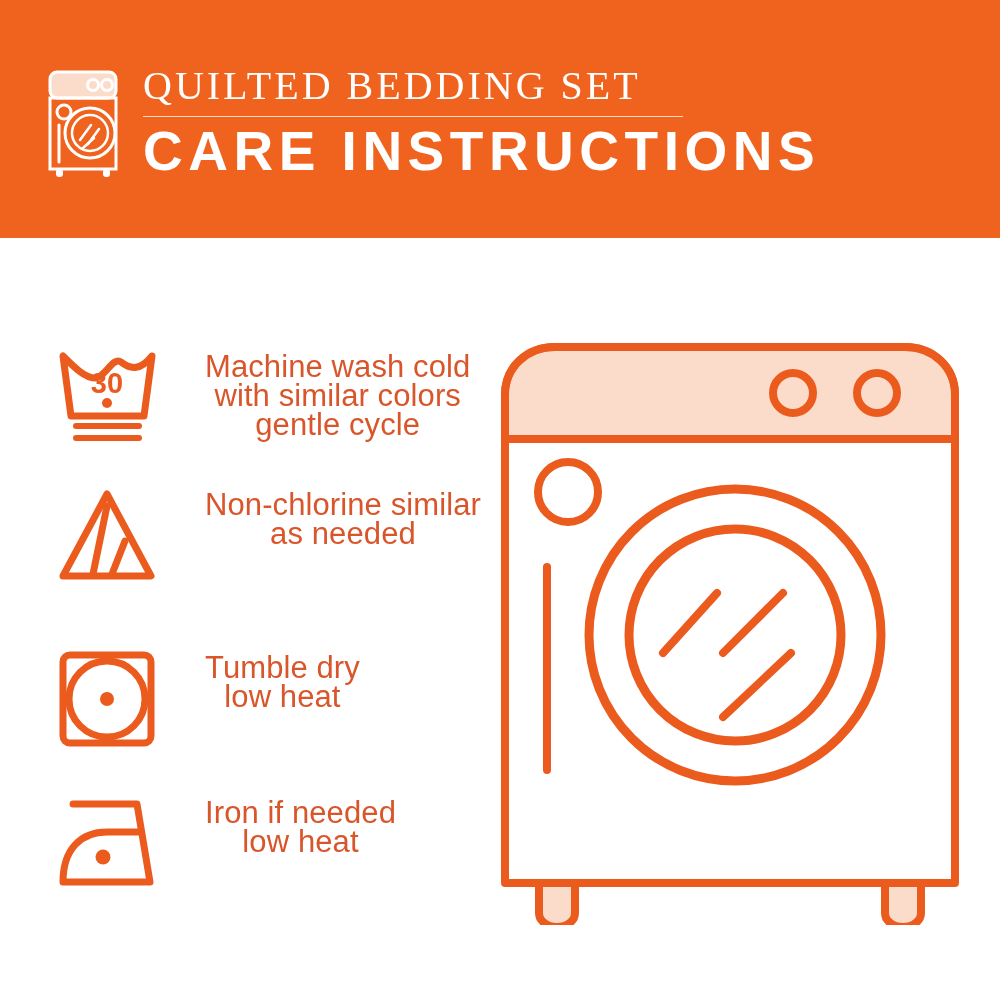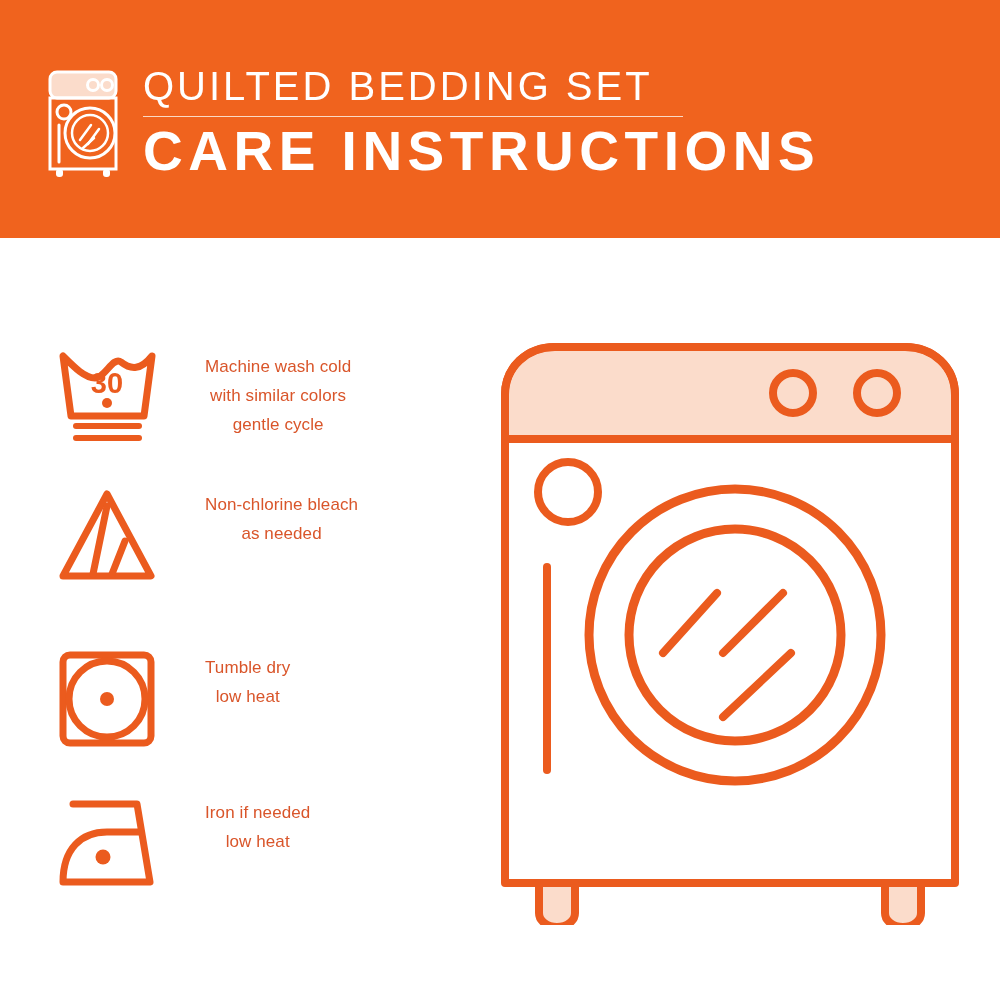--- a/index.html
+++ b/index.html
@@ -41,21 +41,21 @@
     top: 62px;
     width: 620px;
   }
   .title-line1 {
     color: #FFFFFF;
     font-size: 40px;
     font-weight: 300;
     letter-spacing: 3.0px;
     line-height: 48px;
     white-space: nowrap;
-    font-family: Liberation Sans, sans-serif;
+    font-family: Liberation Serif, serif;
   }
   .title-divider {
     margin-top: 6px;
     margin-bottom: 9px;
     width: 540px;
     height: 1px;
     background: #FBD9C4;
   }
   .title-line2 {
     color: #FFFFFF;
@@ -85,21 +85,21 @@
   }
   .care-symbol {
     width: 105px;
     flex: 0 0 105px;
     height: 100px;
     position: relative;
   }
   .care-text {
     margin-left: 45px;
     color: #D9552A;
-    font-size: 17px;
+    font-size: 31px;
     font-weight: 500;
     line-height: 29px;
     letter-spacing: 0.1px;
     font-family: "Liberation Sans", sans-serif;
     white-space: pre-line;
     padding-top: 4px;
   }
   #row-wash   { top: 110px; }
   #row-bleach { top: 248px; }
   #row-dry    { top: 400px; margin-top: 11px; }
@@ -167,21 +167,21 @@
     </div>
 
     <div class="care-row" id="row-bleach">
       <div class="care-symbol">
         <svg viewBox="0 0 105 100" width="105" height="100" aria-hidden="true">
           <path d="M52 8 L96 90 L8 90 Z" fill="none" stroke="#EB5B1E" stroke-width="7" stroke-linejoin="round"></path>
           <line x1="52" y1="20" x2="38" y2="88" stroke="#EB5B1E" stroke-width="7" stroke-linecap="round"></line>
           <line x1="70" y1="55" x2="57" y2="88" stroke="#EB5B1E" stroke-width="7" stroke-linecap="round"></line>
         </svg>
       </div>
-      <div class="care-text">Non-chlorine bleach
+      <div class="care-text">Non-chlorine similar
 as needed</div>
     </div>
 
     <div class="care-row" id="row-dry">
       <div class="care-symbol">
         <svg viewBox="0 0 105 100" width="105" height="100" aria-hidden="true">
           <rect x="8" y="6" width="88" height="88" rx="7" ry="7" fill="none" stroke="#EB5B1E" stroke-width="7"></rect>
           <circle cx="52" cy="50" r="38" fill="none" stroke="#EB5B1E" stroke-width="7"></circle>
           <circle cx="52" cy="50" r="7" fill="#EB5B1E"></circle>
         </svg>

